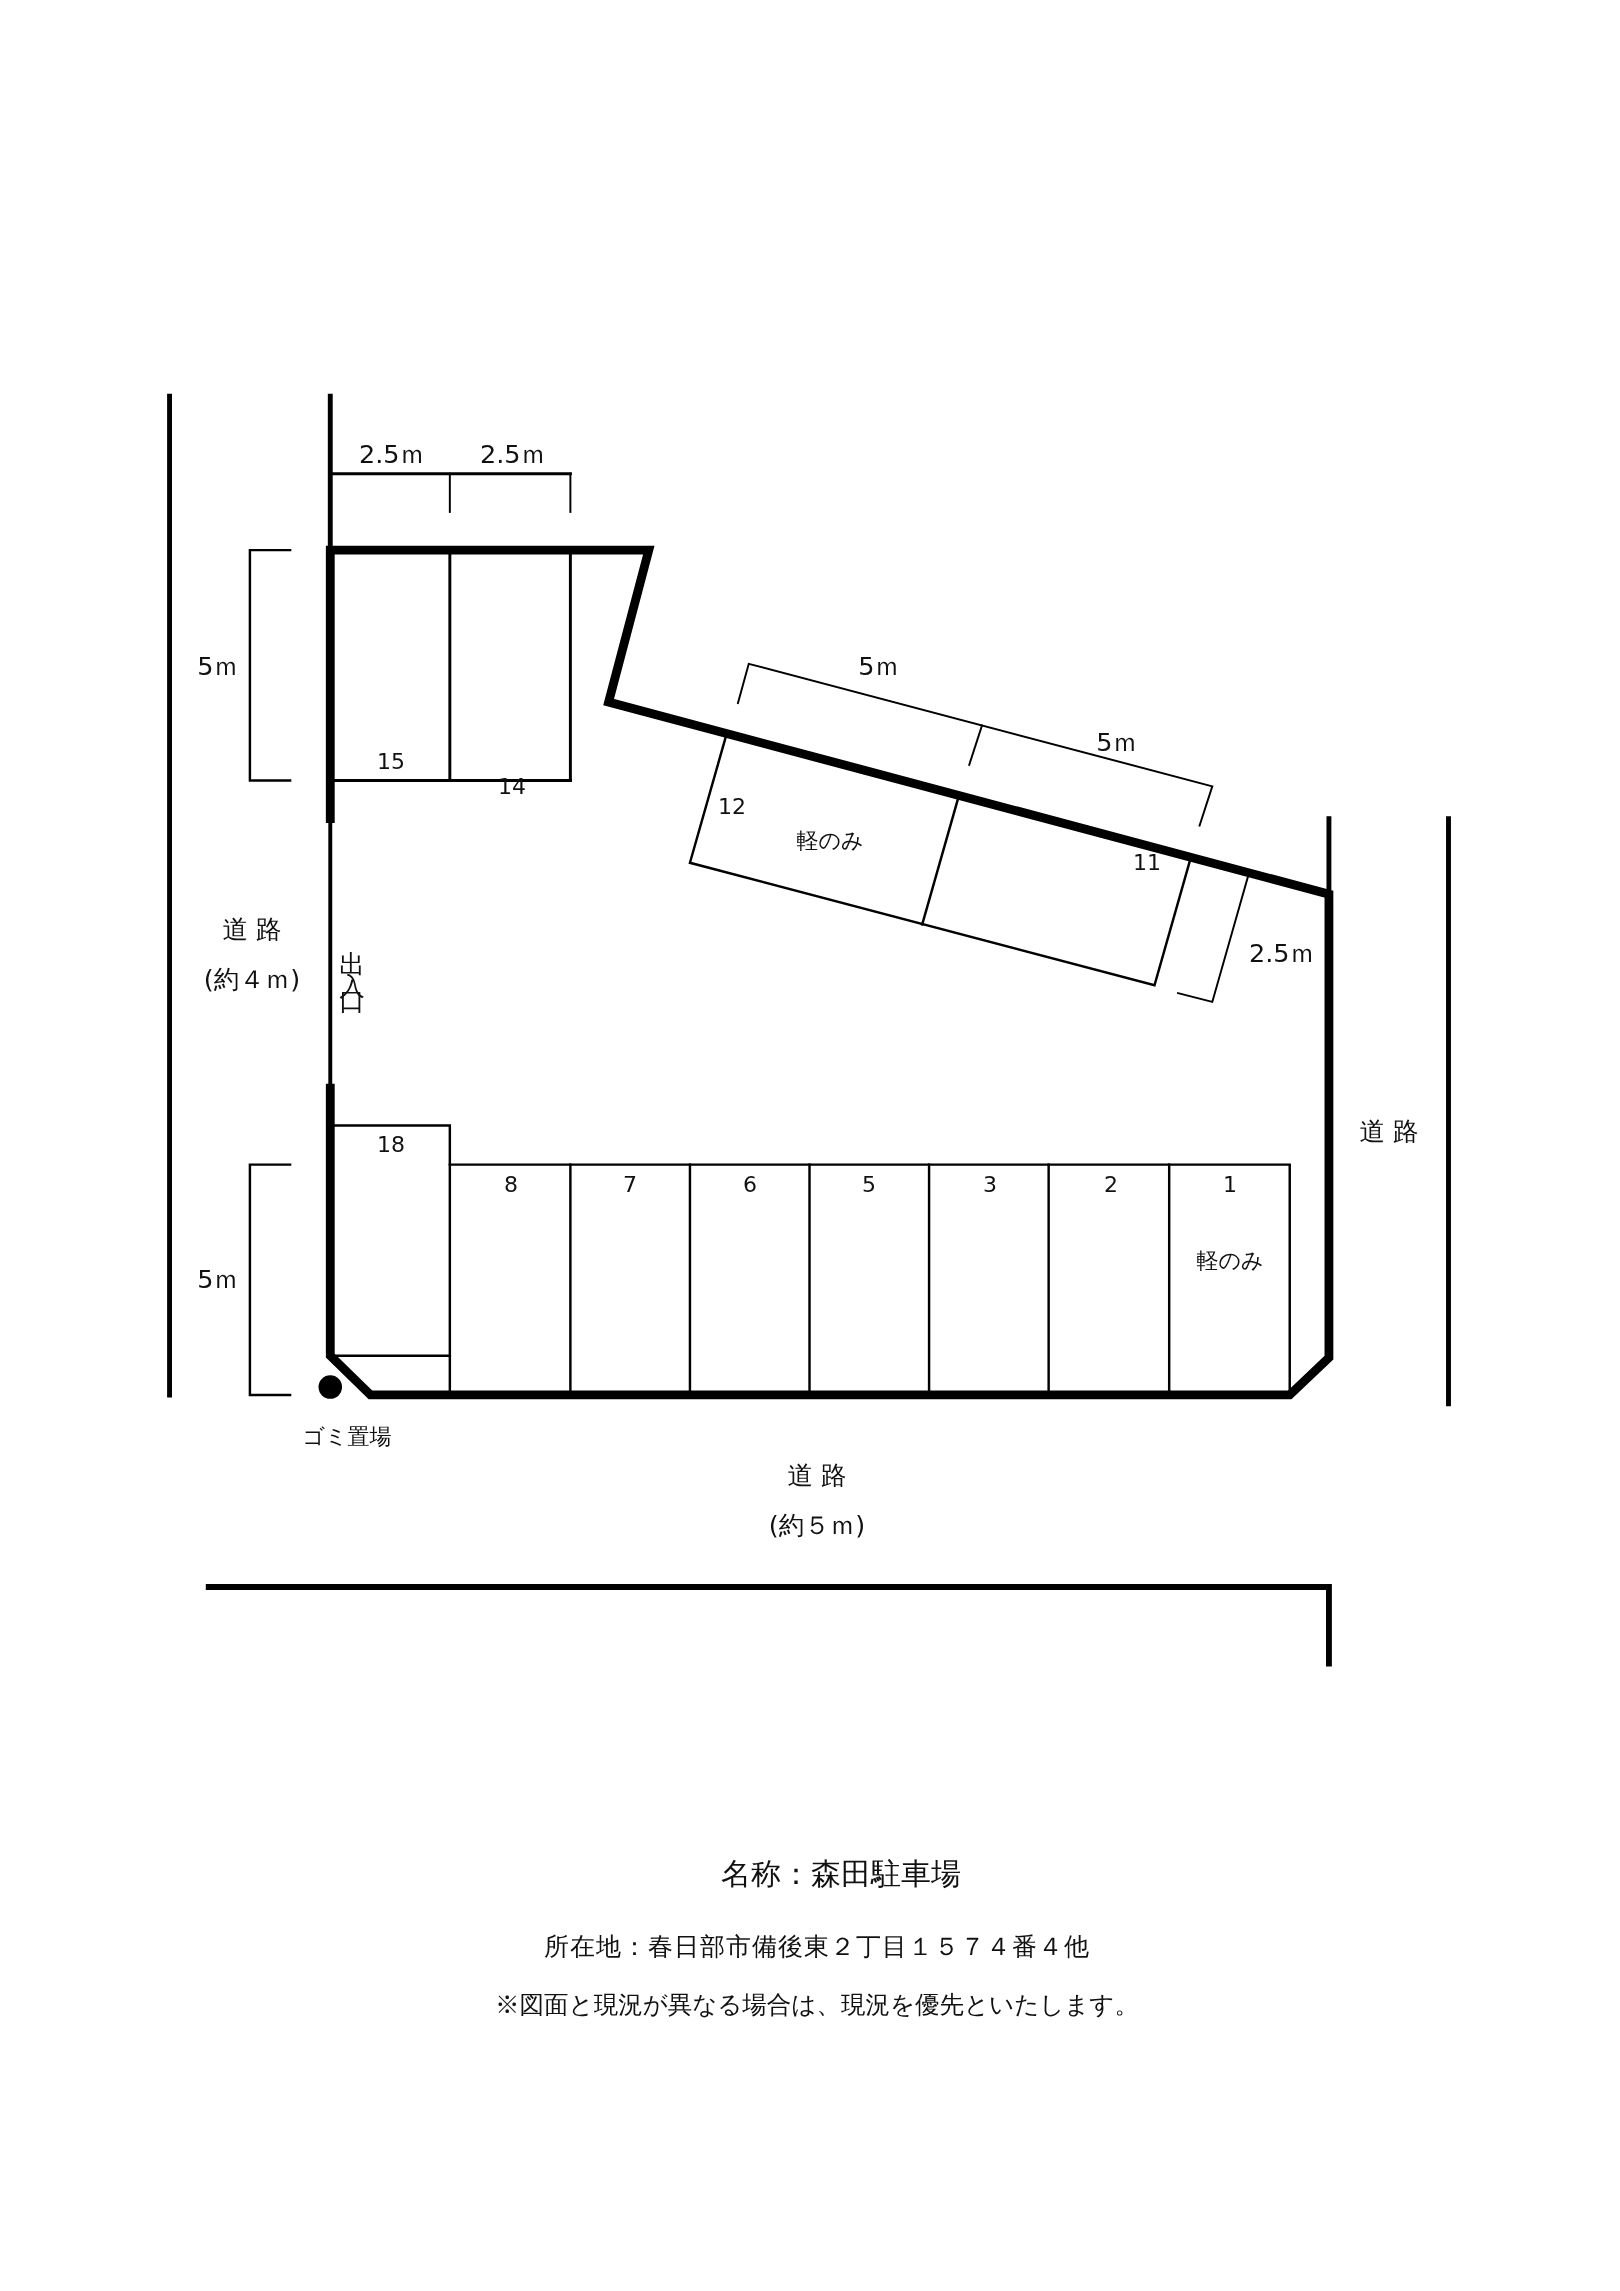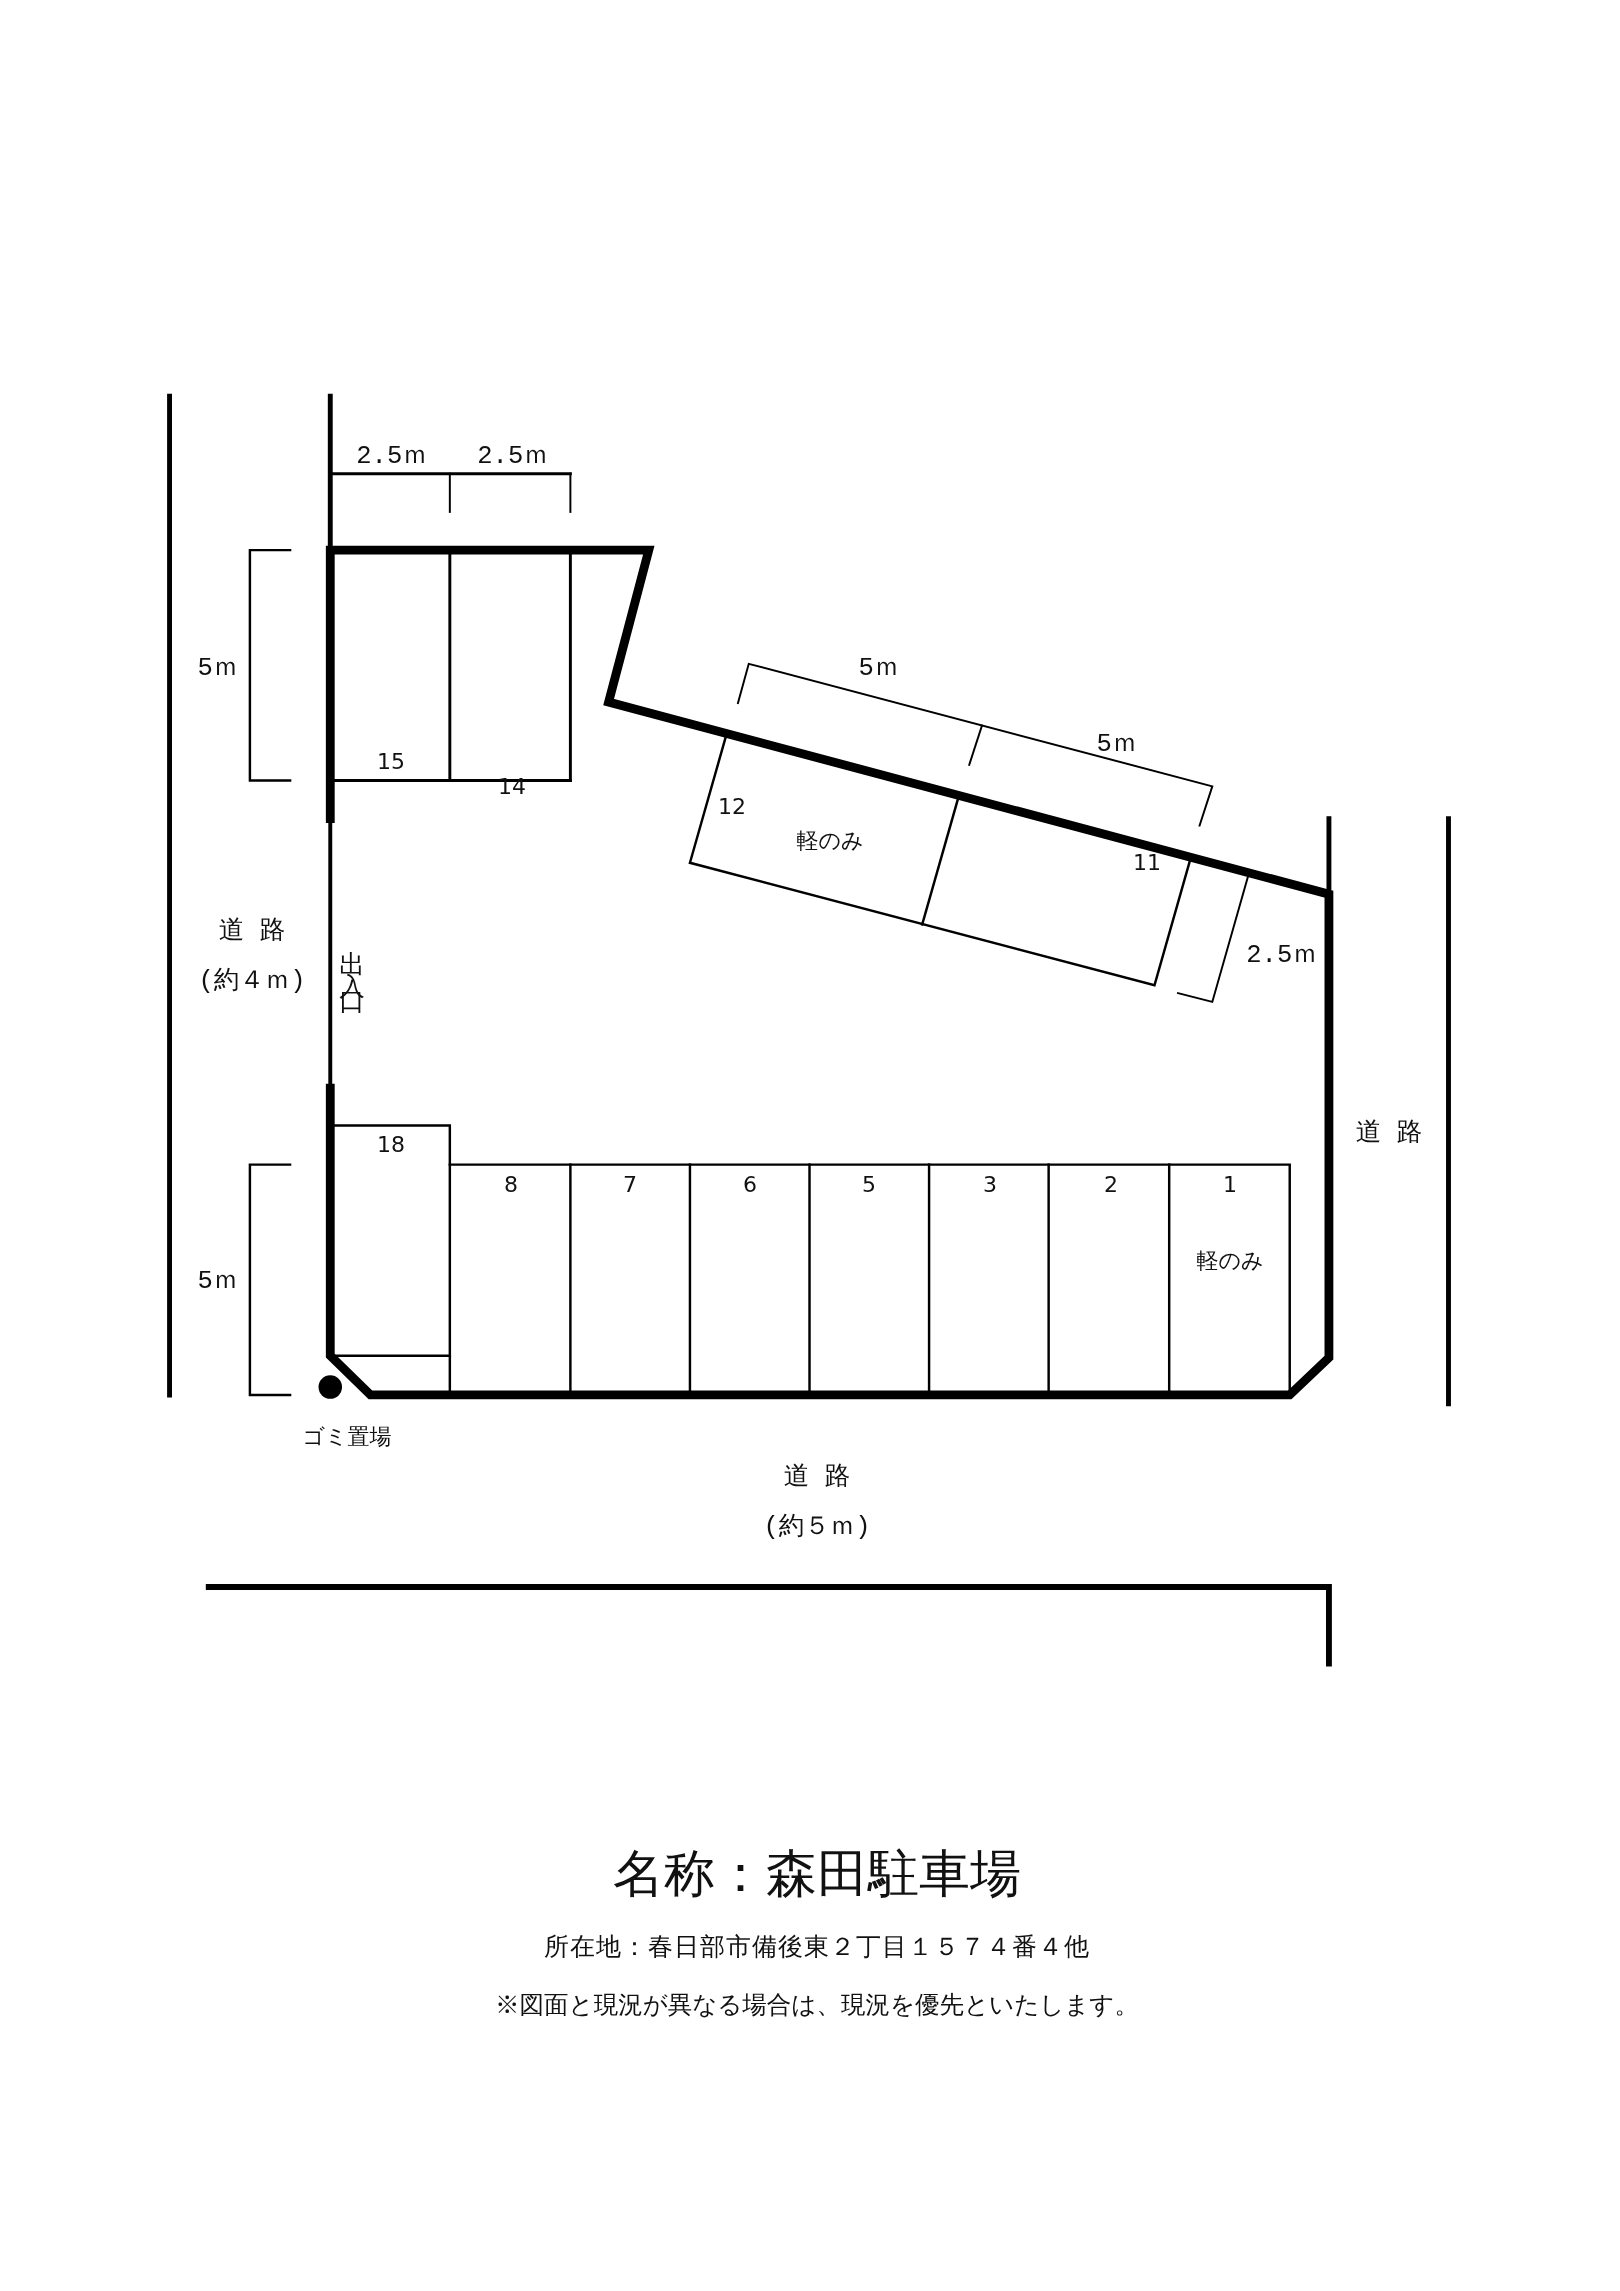--- a/index.html
+++ b/index.html
@@ -1,22 +1,22 @@
 <!DOCTYPE html>
 <html><head>
 <meta charset="utf-8">
 <style>
   html, body { margin: 0; padding: 0; background: #ffffff; }
   body { width: 1620px; height: 2292px; position: relative; overflow: hidden; font-family: "DejaVu Sans", "Liberation Sans", sans-serif; color: #111; }
   svg { position: absolute; left: 0; top: 0; }
   .lbl { position: absolute; transform: translate(-50%, -50%); white-space: nowrap; color: #111; }
   .s { font-size: 22px; }
-  .m { font-size: 25.5px; font-family: Liberation Mono, monospace; }
+  .m { font-size: 25.5px; }
   .vert { writing-mode: vertical-rl; letter-spacing: 21.6px; font-size: 25.5px; }
-  .title { font-size: 51px; }
+  .title { font-size: 30px; margin-left: 24px; }
   .addr { font-size: 25px; letter-spacing: 1px; }
   .note { font-size: 24.5px; font-family: Liberation Mono, monospace; }
 </style>
 </head>
 <body>
 
 <svg width="1620" height="2292" viewBox="0 0 1653 2338">
   <g stroke="#000" fill="none" stroke-linecap="square">
 
     <line x1="173" y1="404" x2="173" y2="1423" stroke-width="5"></line>

